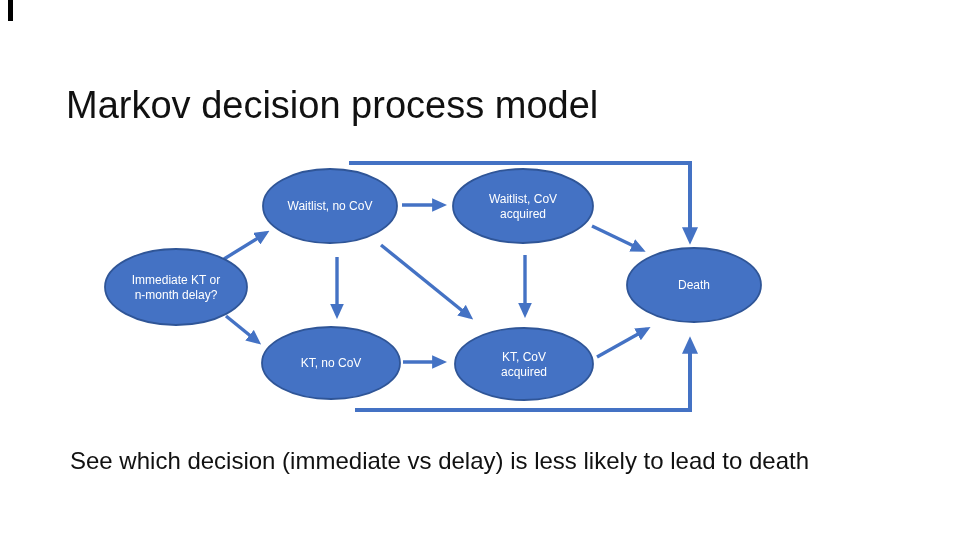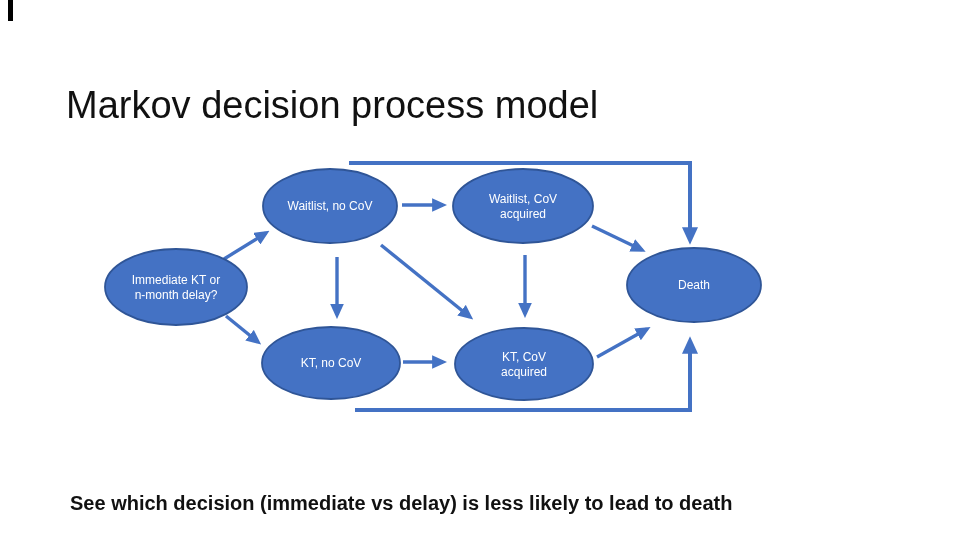--- a/index.html
+++ b/index.html
@@ -18,22 +18,22 @@
   }
 
   .slide-title {
     position: absolute; left: 66px; top: 60px;
     font-size: 38px; line-height: 1.1; font-weight: 400;
     color: #111111; letter-spacing: 0px; white-space: nowrap;
   }
 
   .slide-caption {
     position: absolute; left: 70px; top: 447px;
-    font-size: 20px; line-height: 1.2; font-weight: 700;
-    color: #111111; white-space: nowrap; margin-top: 44px;
+    font-size: 24px; line-height: 1.2; font-weight: 400;
+    color: #111111; white-space: nowrap;
   }
 
   #diagram-svg { position: absolute; left: 0; top: 0; }
 
   .edge {
     fill: none;
     stroke: var(--arrow, #4472C4);
     stroke-width: 3.4;
   }
   .edge.thick { stroke-width: 4; }

